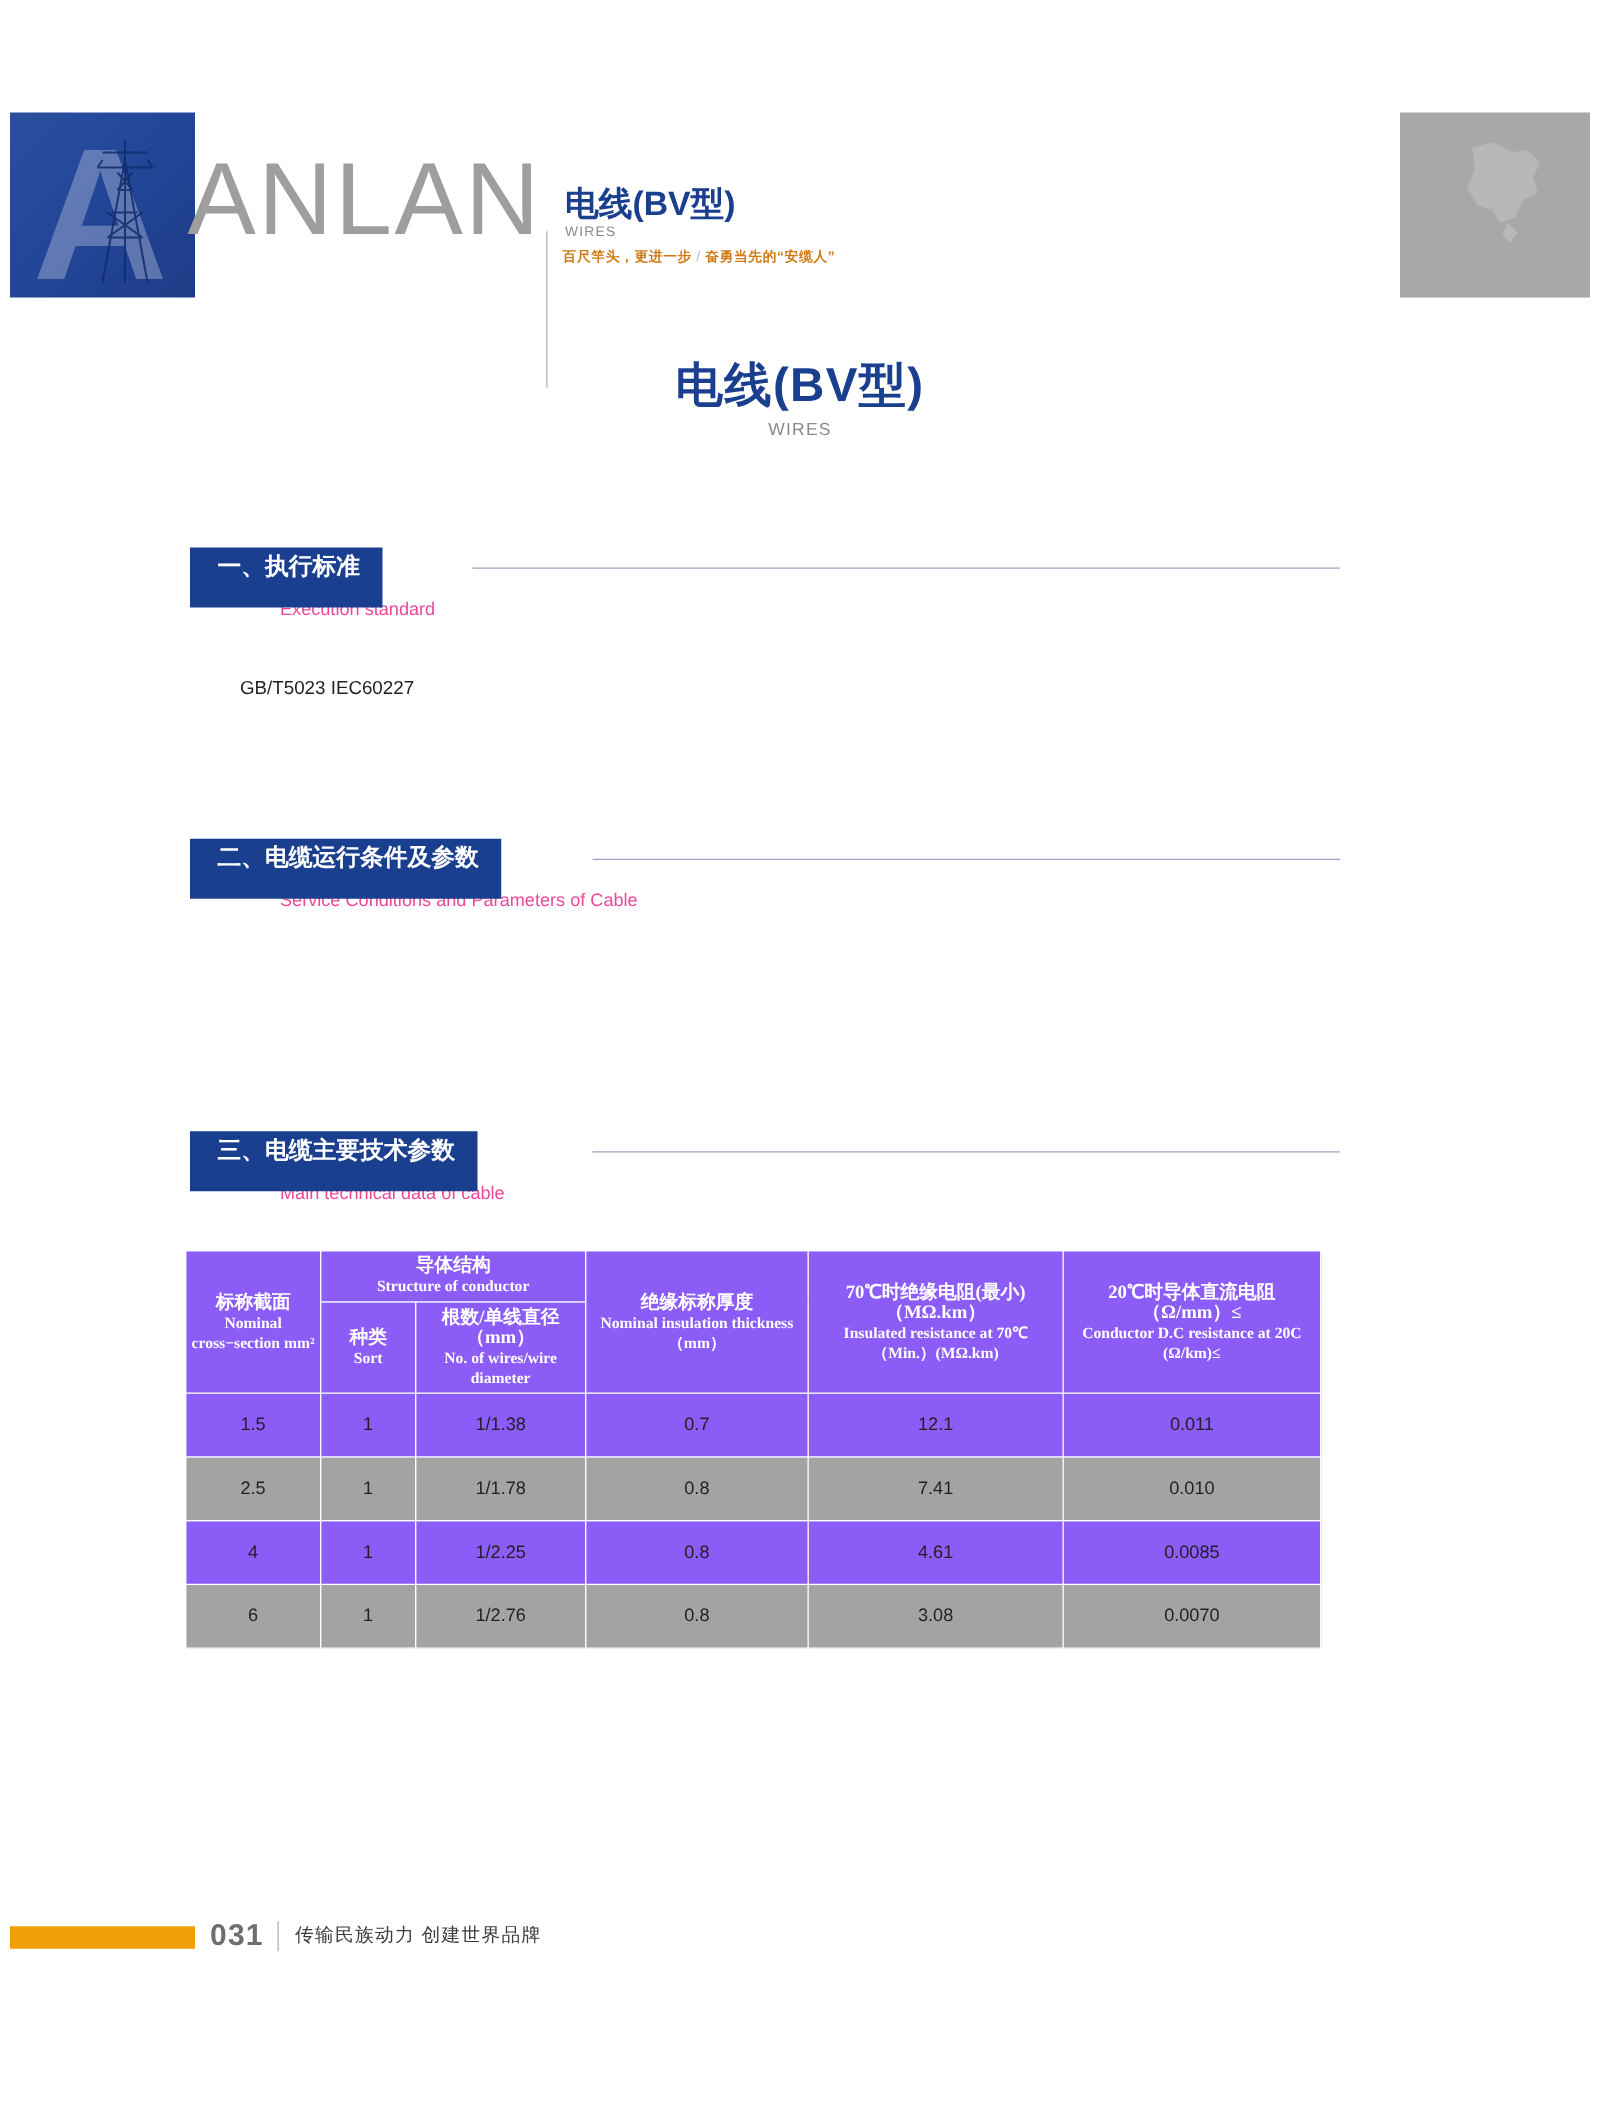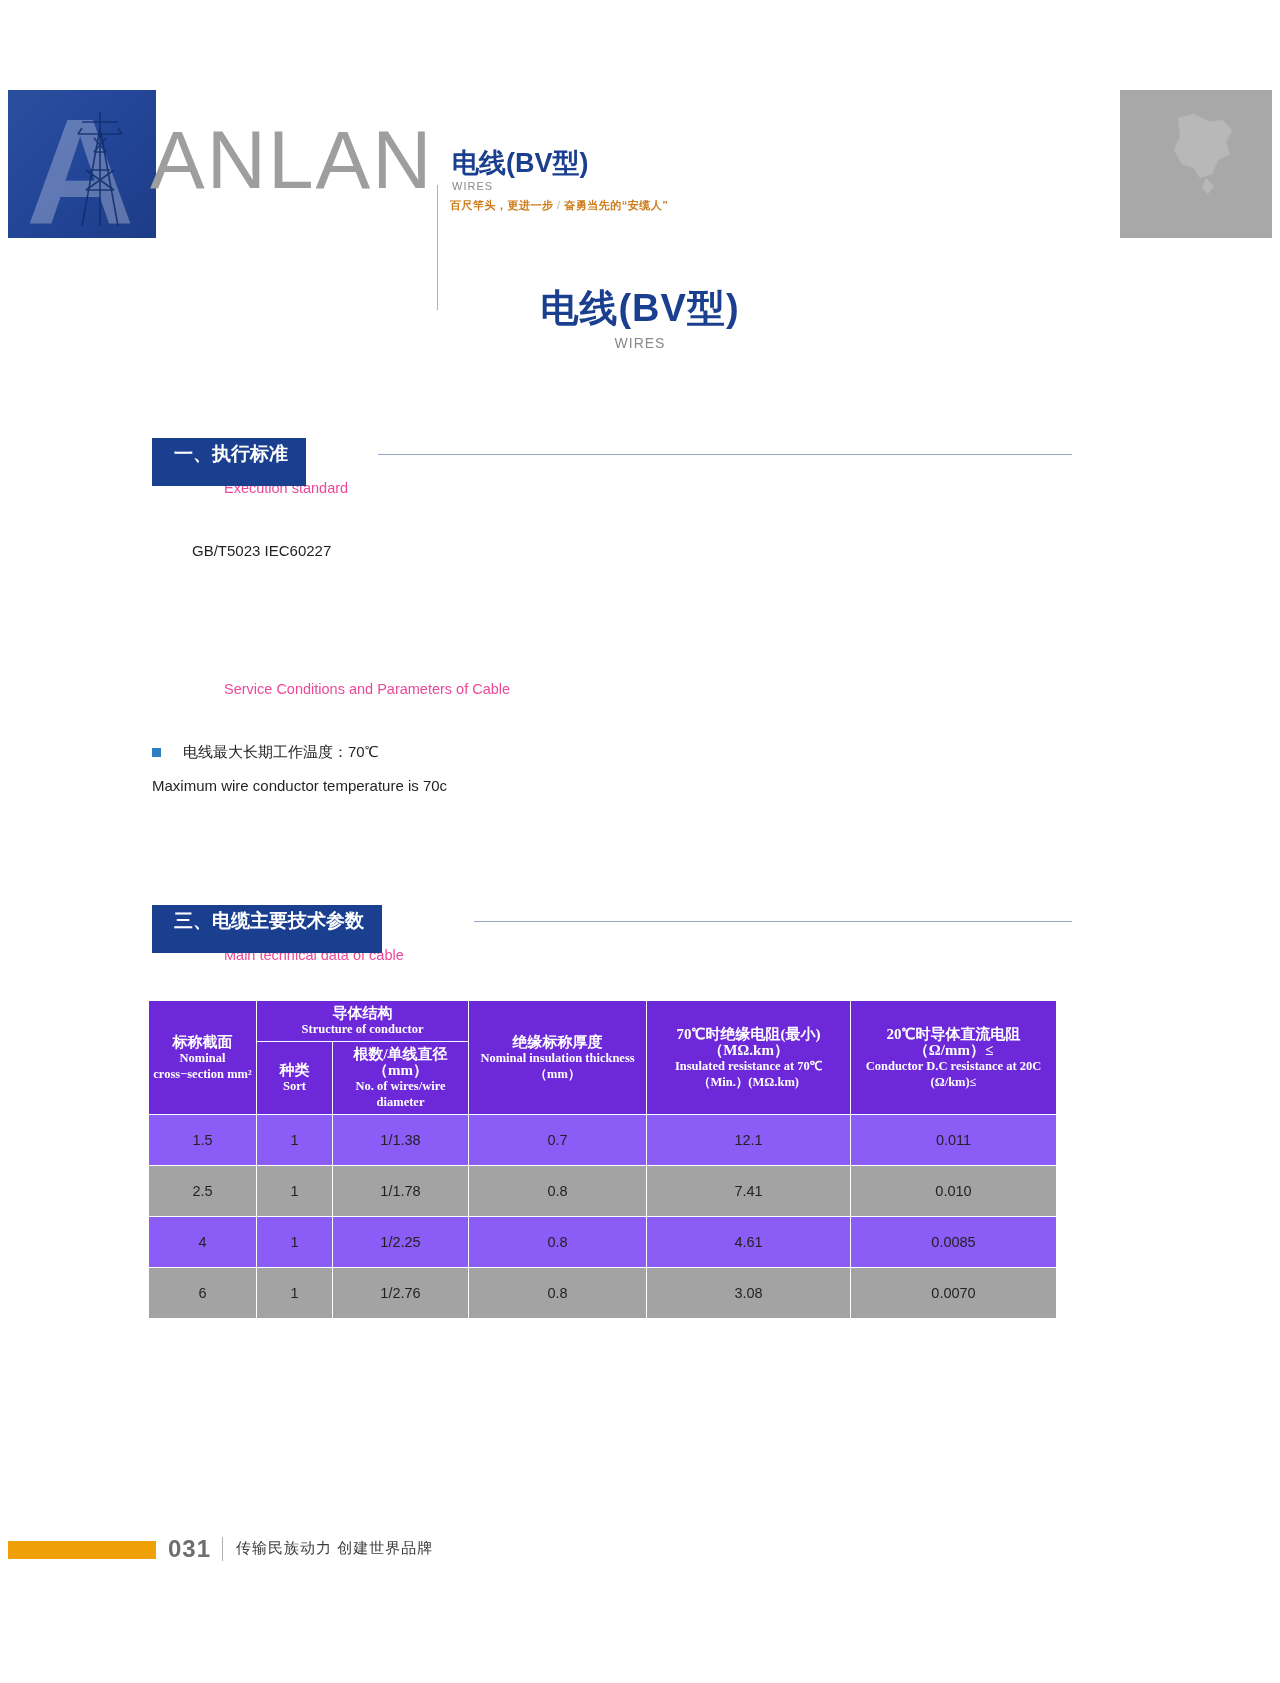--- a/index.html
+++ b/index.html
@@ -204,21 +204,21 @@
     left: 148px;
     top: 1000px;
     width: 908px;
   }
   table.spec {
     border-collapse: collapse;
     width: 908px;
     table-layout: fixed;
   }
   table.spec th {
-    background: #6d28d9;
+    background: #8b5cf6;
     color: #ffffff;
     font-family: "Liberation Serif", serif;
     font-weight: bold;
     font-size: 13px;
     line-height: 16px;
     border: 1px solid #ffffff;
     padding: 4px 3px;
     text-align: center;
     vertical-align: middle;
   }
@@ -330,28 +330,25 @@
     <div class="sec-bar">一、执行标准</div>
     <div class="sec-rule" style="left:226px; width:694px;"></div>
   </div>
   <div class="sec-en">Execution standard</div>
   <div class="sec-body">
     <div style="padding-left:40px;">GB/T5023  IEC60227</div>
   </div>
 </div>
 
 <div class="section" style="top:671px;">
+  <div class="sec-bar-wrap">
+    <div class="sec-bar">二、电缆运行条件及参数</div>
+    <div class="sec-rule" style="left:322px; width:598px;"></div>
+  </div>
   <div class="sec-en">Service Conditions and Parameters of Cable</div>
-  <div class="sec-body">
-    <div class="bullet-row">
-      <span class="bullet-sq"></span>
-      <span class="bullet-text">电线最大长期工作温度：70℃</span>
-    </div>
-    <div style="margin-top:8px;">Maximum wire conductor temperature is 70c</div>
-  </div>
 </div>
 
 <div class="section" style="top:905px;">
   <div class="sec-bar-wrap">
     <div class="sec-bar">三、电缆主要技术参数</div>
     <div class="sec-rule" style="left:322px; width:598px;"></div>
   </div>
   <div class="sec-en">Main technical data of cable</div>
 </div>
 

